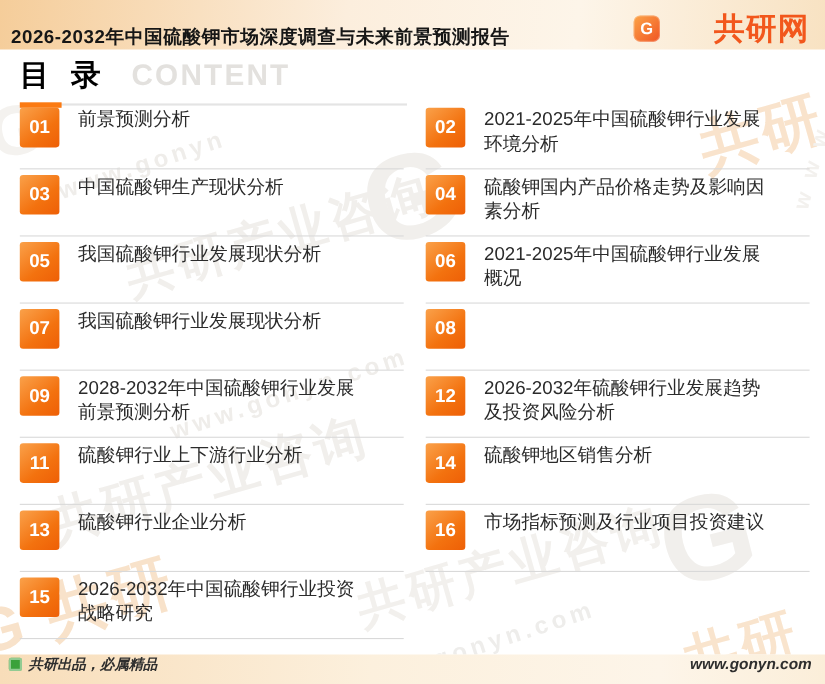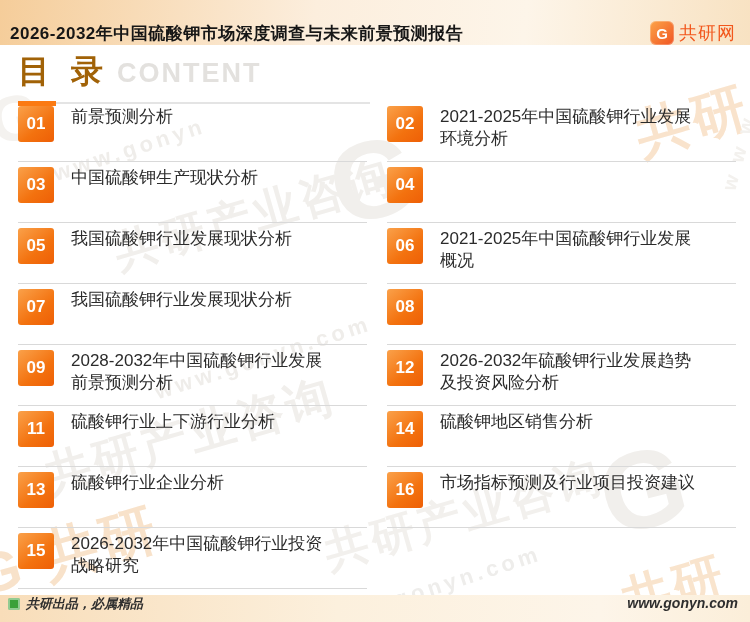--- a/index.html
+++ b/index.html
@@ -16,31 +16,31 @@
     position:relative;z-index:3;
   }
   .report-title{font-size:17px;font-weight:700;color:#161616;letter-spacing:.5px;}
   .logo{display:flex;align-items:center;gap:5px;cursor:pointer;}
   .logo-g{
     width:24px;height:24px;border-radius:6px;display:flex;align-items:center;justify-content:center;
     background:linear-gradient(135deg,#fca548,#f05423);
     color:#fff;font-weight:800;font-size:15px;
     box-shadow:inset 0 0 0 1px rgba(255,255,255,.25);
   }
-  .logo-text{font-size:18px;font-weight:400;color:#f2571c;letter-spacing:1px;}
+  .logo-text{font-size:28px;font-weight:700;color:#f2571c;letter-spacing:1px;margin-left:44px;}
   
   main{position:relative;height:550px;overflow:hidden;background:#fff;z-index:1;}
   .wm-layer{position:absolute;inset:0;pointer-events:none;z-index:0;overflow:hidden;}
   .wm{position:absolute;font-weight:800;letter-spacing:4px;white-space:nowrap;}
   .title-block{
     position:relative;margin:5px 0 0 18px;width:352px;
     border-bottom:2px solid #e4e4e4;padding-bottom:8px;z-index:1;
   }
-  .toc-title{font-size:32px;font-weight:800;color:#a16207;letter-spacing:6px;}
-  .toc-subtitle{font-size:27px;font-weight:700;color:#e3e1de;letter-spacing:2px;margin-left:8px;}
+  .toc-title{font-size:27px;font-weight:800;color:#000000;letter-spacing:6px;}
+  .toc-subtitle{font-size:27px;font-weight:700;color:#e3e1de;letter-spacing:2px;margin-left:22px;}
   .accent-bar{position:absolute;left:0;bottom:-4px;width:38px;height:5px;background:#fb7a12;}
   .toc{
     display:grid;grid-template-columns:1fr 1fr;column-gap:16px;
     padding:2px 10px 0 18px;position:relative;z-index:1;
   }
   .toc-row{
     position:relative;height:61px;display:flex;align-items:flex-start;gap:17px;
     cursor:pointer;
   }
   .toc-row::after{
@@ -144,20 +144,22 @@
 </div>
     <div class="col" id="col-right">
   <div class="toc-row">
     <span class="num">02</span>
     <span class="label">2021-2025年中国硫酸钾行业发展
 环境分析</span>
   </div>
 
   <div class="toc-row">
     <span class="num">04</span>
+    <span class="label">硫酸钾国内产品价格走势及影响因
+素分析</span>
   </div>
 
   <div class="toc-row">
     <span class="num">06</span>
     <span class="label">2021-2025年中国硫酸钾行业发展
 概况</span>
   </div>
 
   <div class="toc-row">
     <span class="num">08</span>

